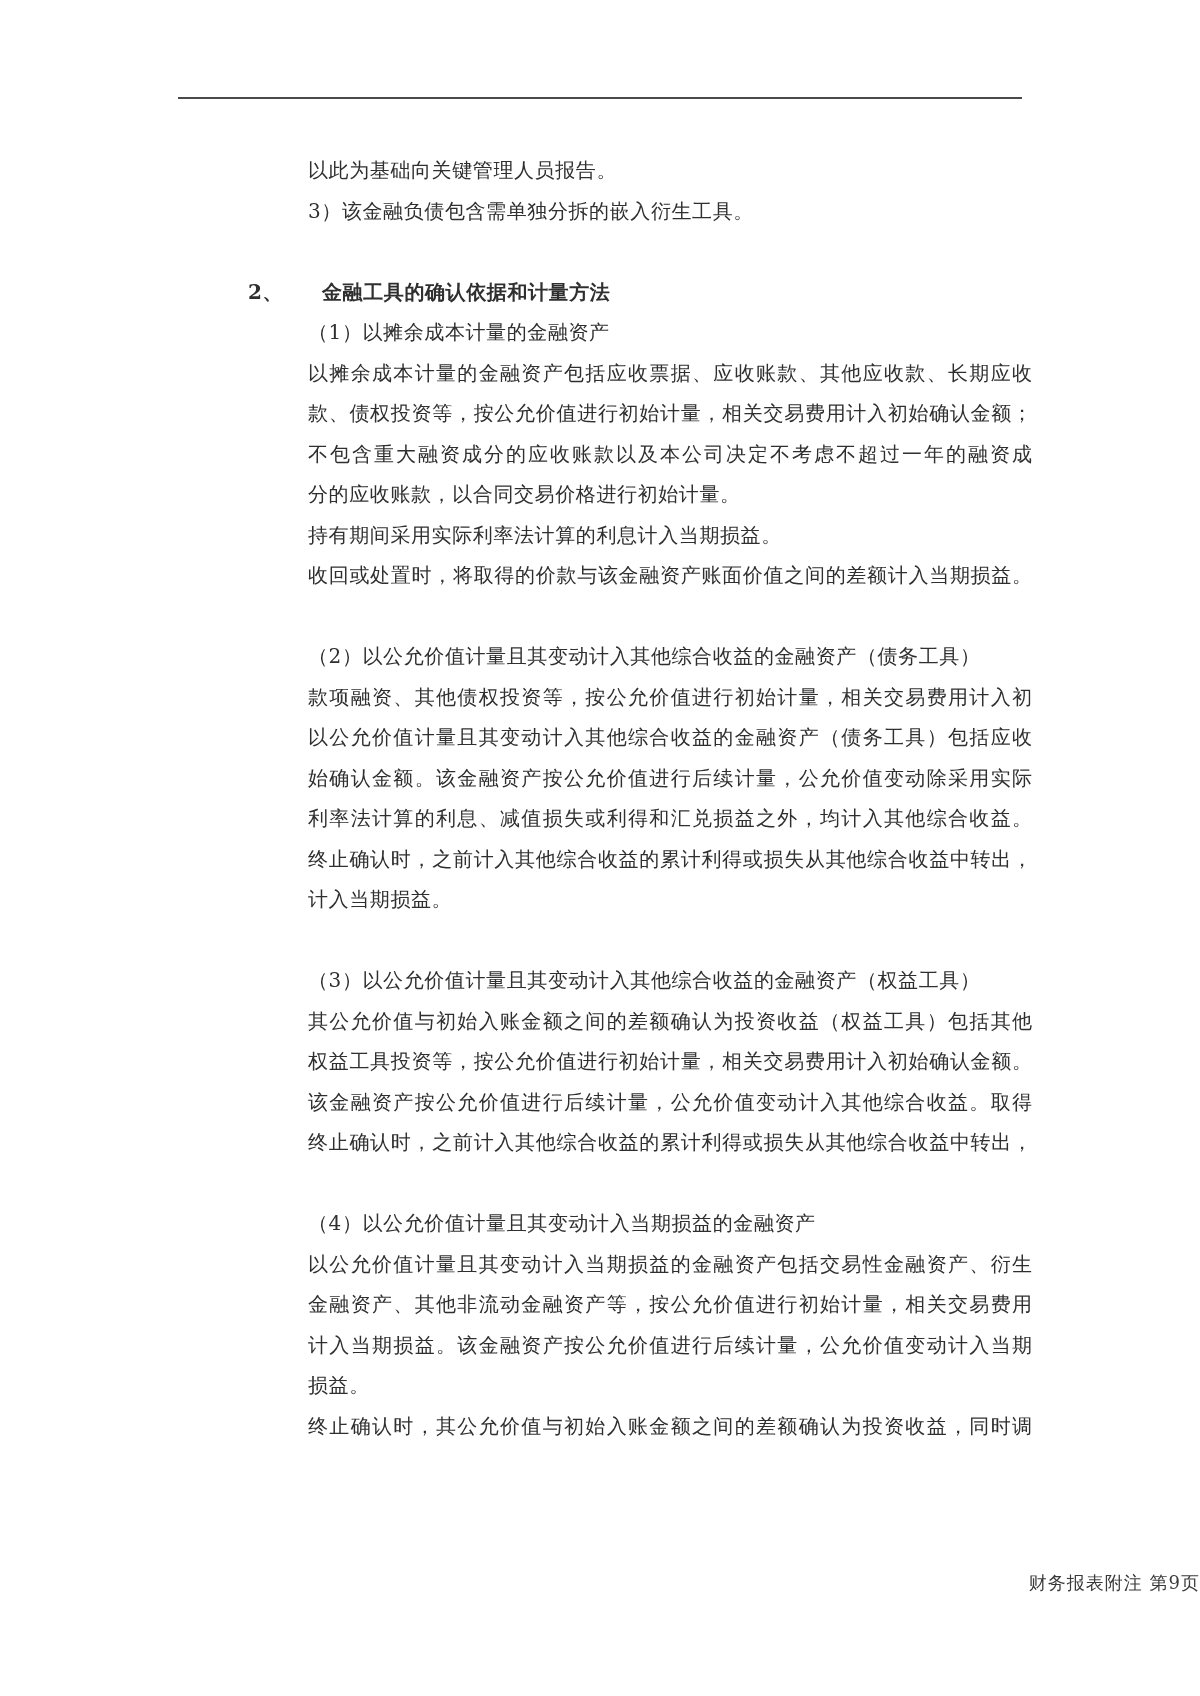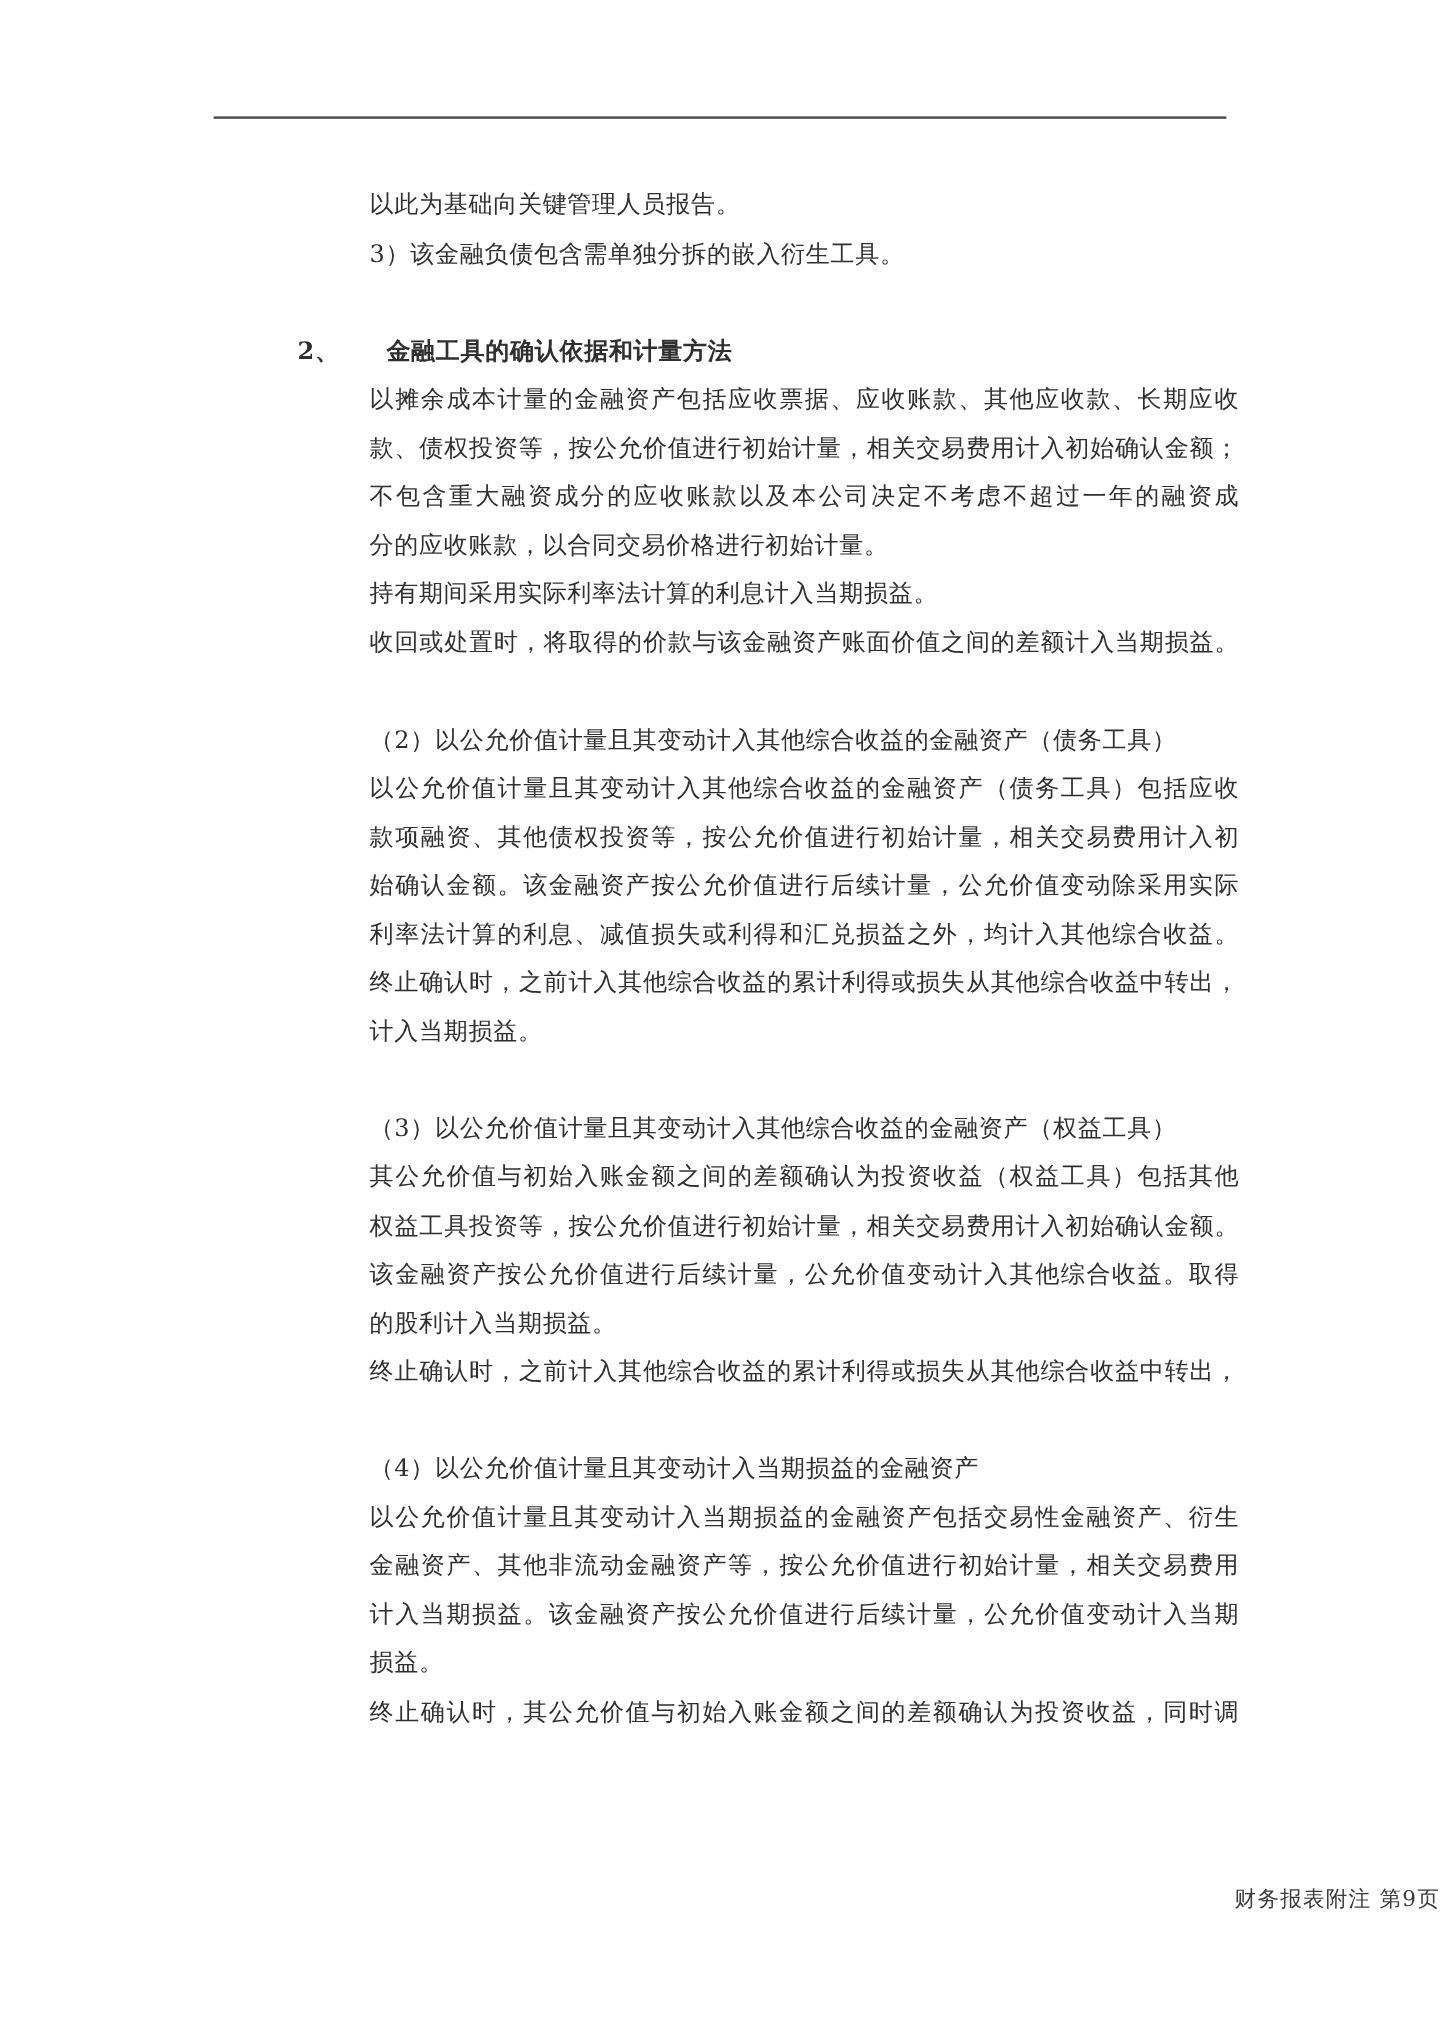--- a/index.html
+++ b/index.html
@@ -53,42 +53,42 @@
 
 <div class="page">
   <div class="header-rule"></div>
   <div class="content">
       <div class="block">
         <div class="line">以此为基础向关键管理人员报告。</div>
         <div class="line">3）该金融负债包含需单独分拆的嵌入衍生工具。</div>
       </div>
       <div class="block">
         <div class="line heading"><span class="h-num">2、</span><span class="h-title">金融工具的确认依据和计量方法</span></div>
+        <div class="line">（1）以摊余成本计量的金融资产</div>
         <div class="line fill">以摊余成本计量的金融资产包括应收票据、应收账款、其他应收款、长期应收</div>
         <div class="line fill">款、债权投资等，按公允价值进行初始计量，相关交易费用计入初始确认金额；</div>
         <div class="line fill">不包含重大融资成分的应收账款以及本公司决定不考虑不超过一年的融资成</div>
         <div class="line">分的应收账款，以合同交易价格进行初始计量。</div>
         <div class="line">持有期间采用实际利率法计算的利息计入当期损益。</div>
         <div class="line fill">收回或处置时，将取得的价款与该金融资产账面价值之间的差额计入当期损益。</div>
       </div>
       <div class="block">
         <div class="line">（2）以公允价值计量且其变动计入其他综合收益的金融资产（债务工具）</div>
+        <div class="line fill">款项融资、其他债权投资等，按公允价值进行初始计量，相关交易费用计入初</div>
         <div class="line fill">以公允价值计量且其变动计入其他综合收益的金融资产（债务工具）包括应收</div>
-        <div class="line fill">款项融资、其他债权投资等，按公允价值进行初始计量，相关交易费用计入初</div>
         <div class="line fill">始确认金额。该金融资产按公允价值进行后续计量，公允价值变动除采用实际</div>
         <div class="line fill">利率法计算的利息、减值损失或利得和汇兑损益之外，均计入其他综合收益。</div>
         <div class="line fill">终止确认时，之前计入其他综合收益的累计利得或损失从其他综合收益中转出，</div>
         <div class="line">计入当期损益。</div>
       </div>
       <div class="block">
         <div class="line">（3）以公允价值计量且其变动计入其他综合收益的金融资产（权益工具）</div>
         <div class="line fill">其公允价值与初始入账金额之间的差额确认为投资收益（权益工具）包括其他</div>
         <div class="line fill">权益工具投资等，按公允价值进行初始计量，相关交易费用计入初始确认金额。</div>
         <div class="line fill">该金融资产按公允价值进行后续计量，公允价值变动计入其他综合收益。取得</div>
-        <div class="line">的股利计入当期损益。</div>
         <div class="line fill">终止确认时，之前计入其他综合收益的累计利得或损失从其他综合收益中转出，</div>
       </div>
       <div class="block">
         <div class="line">（4）以公允价值计量且其变动计入当期损益的金融资产</div>
         <div class="line fill">以公允价值计量且其变动计入当期损益的金融资产包括交易性金融资产、衍生</div>
         <div class="line fill">金融资产、其他非流动金融资产等，按公允价值进行初始计量，相关交易费用</div>
         <div class="line fill">计入当期损益。该金融资产按公允价值进行后续计量，公允价值变动计入当期</div>
         <div class="line">损益。</div>
         <div class="line fill">终止确认时，其公允价值与初始入账金额之间的差额确认为投资收益，同时调</div>
       </div>

